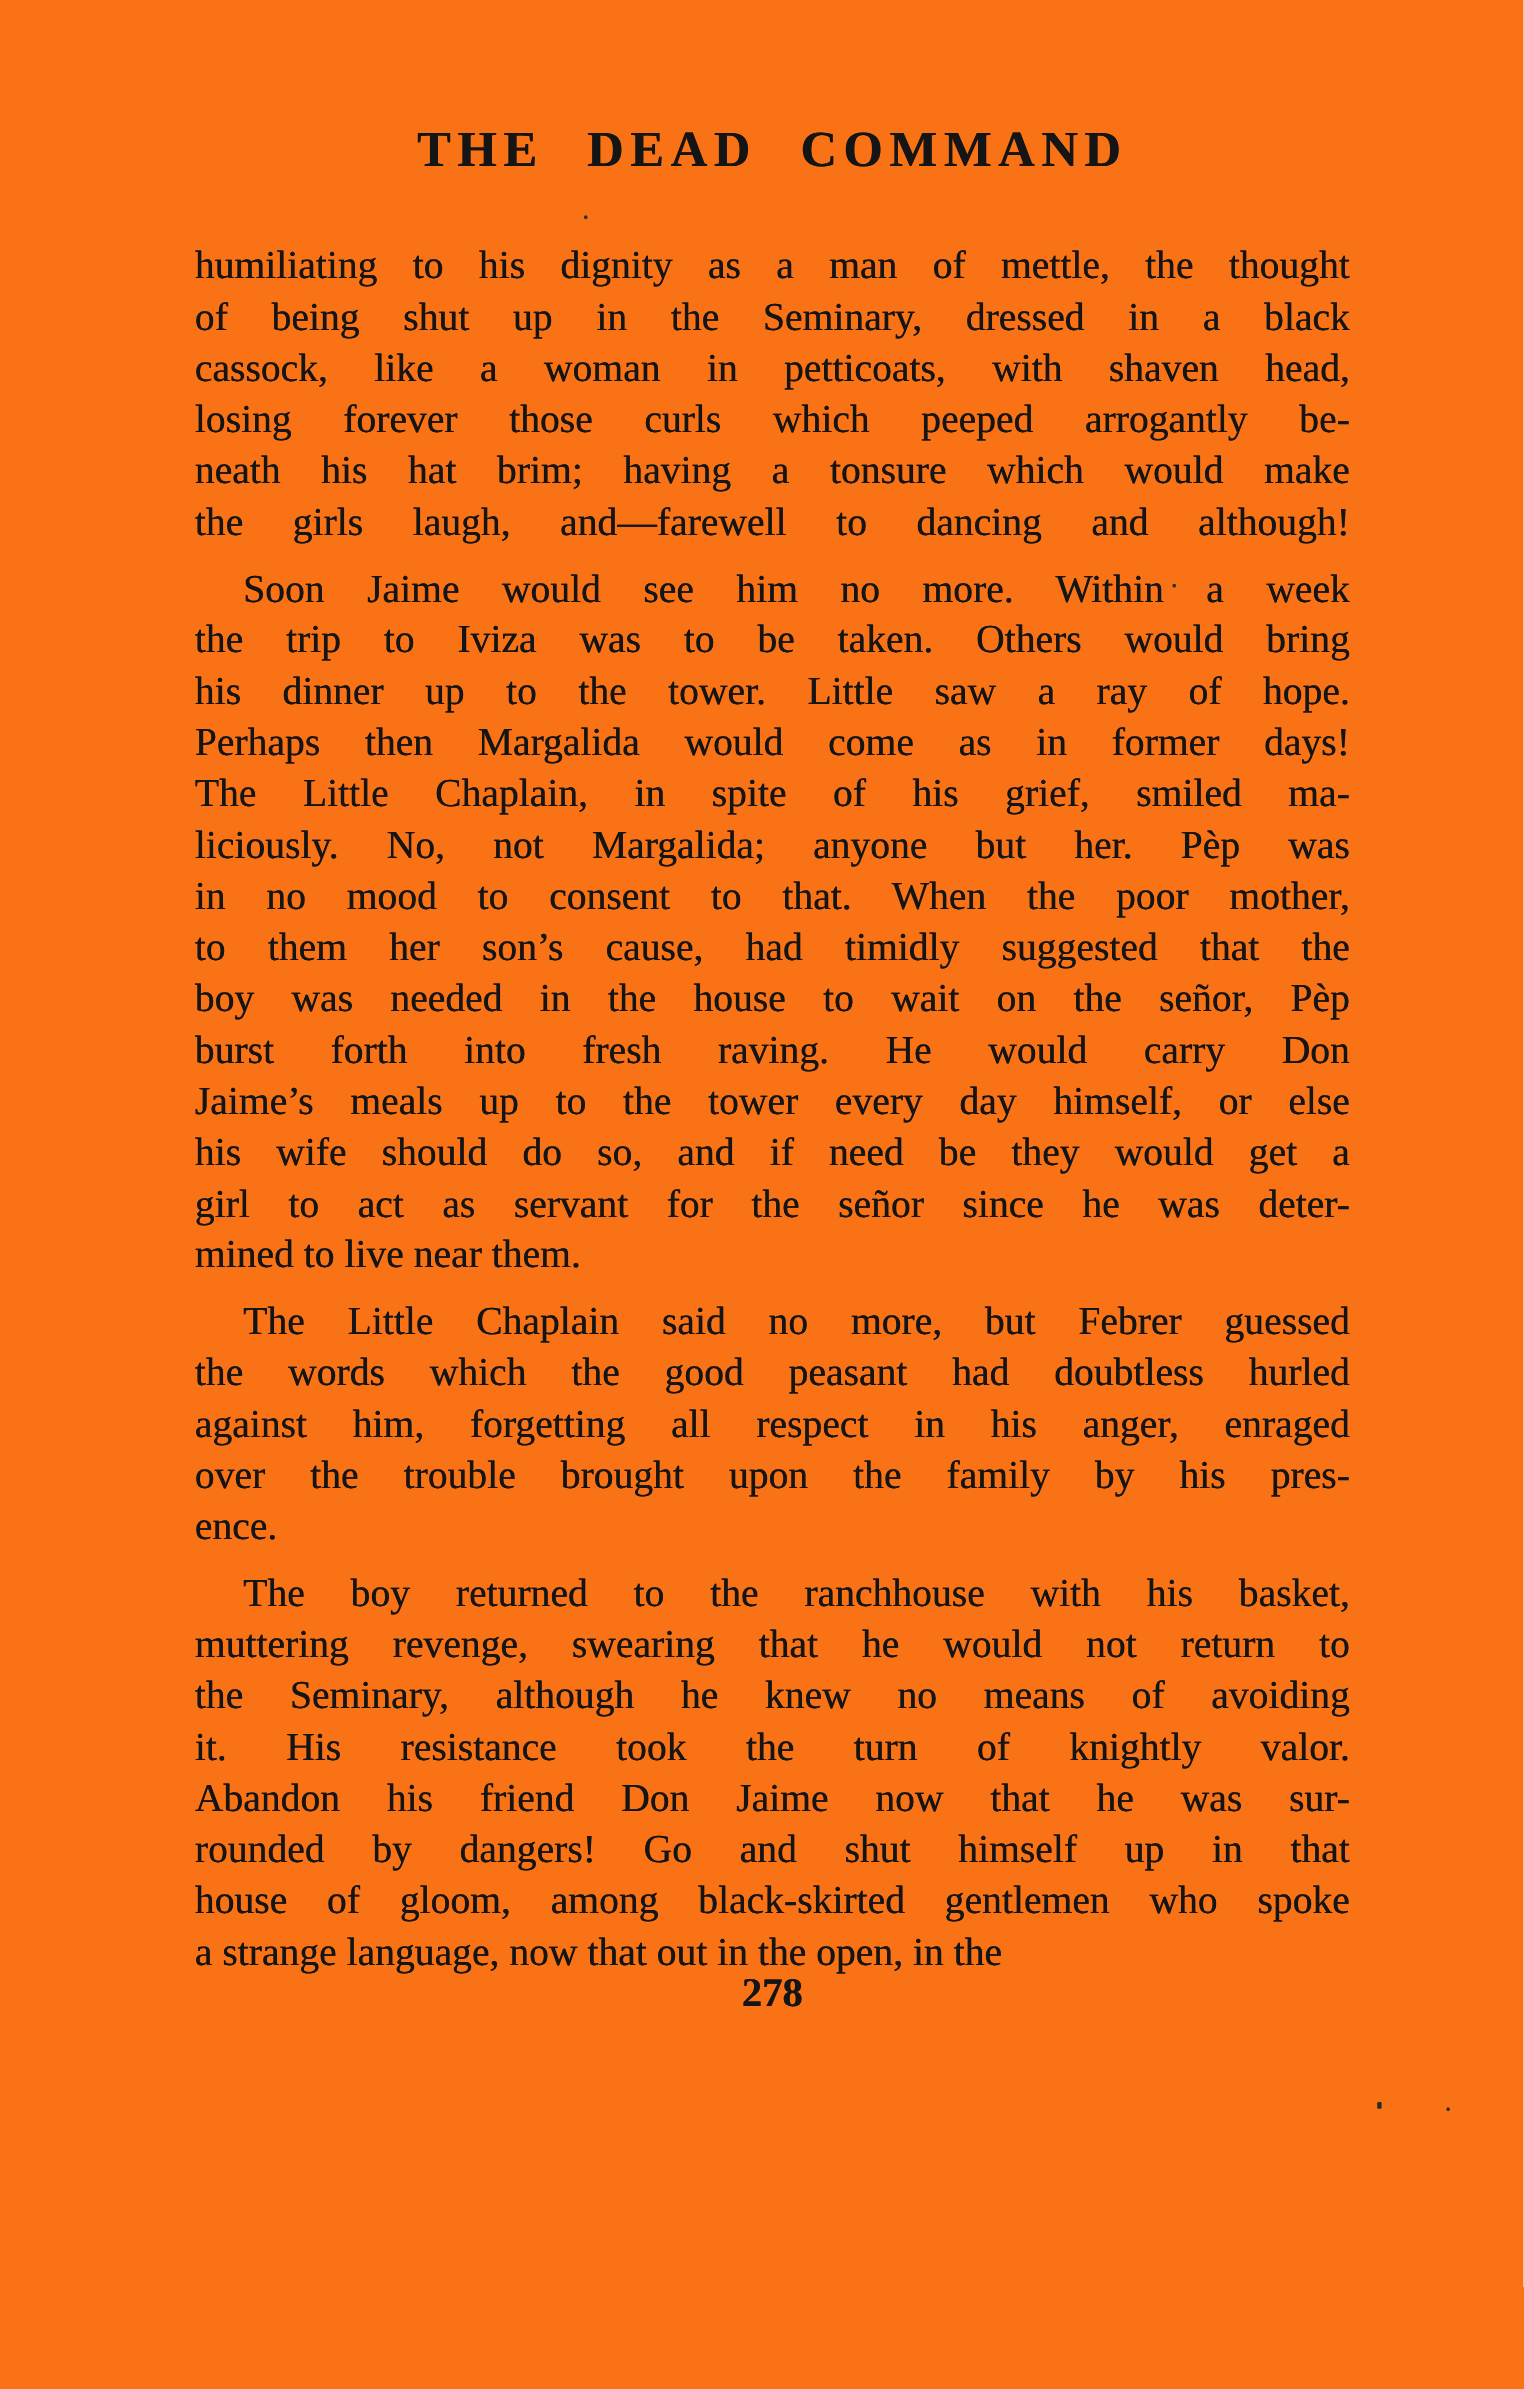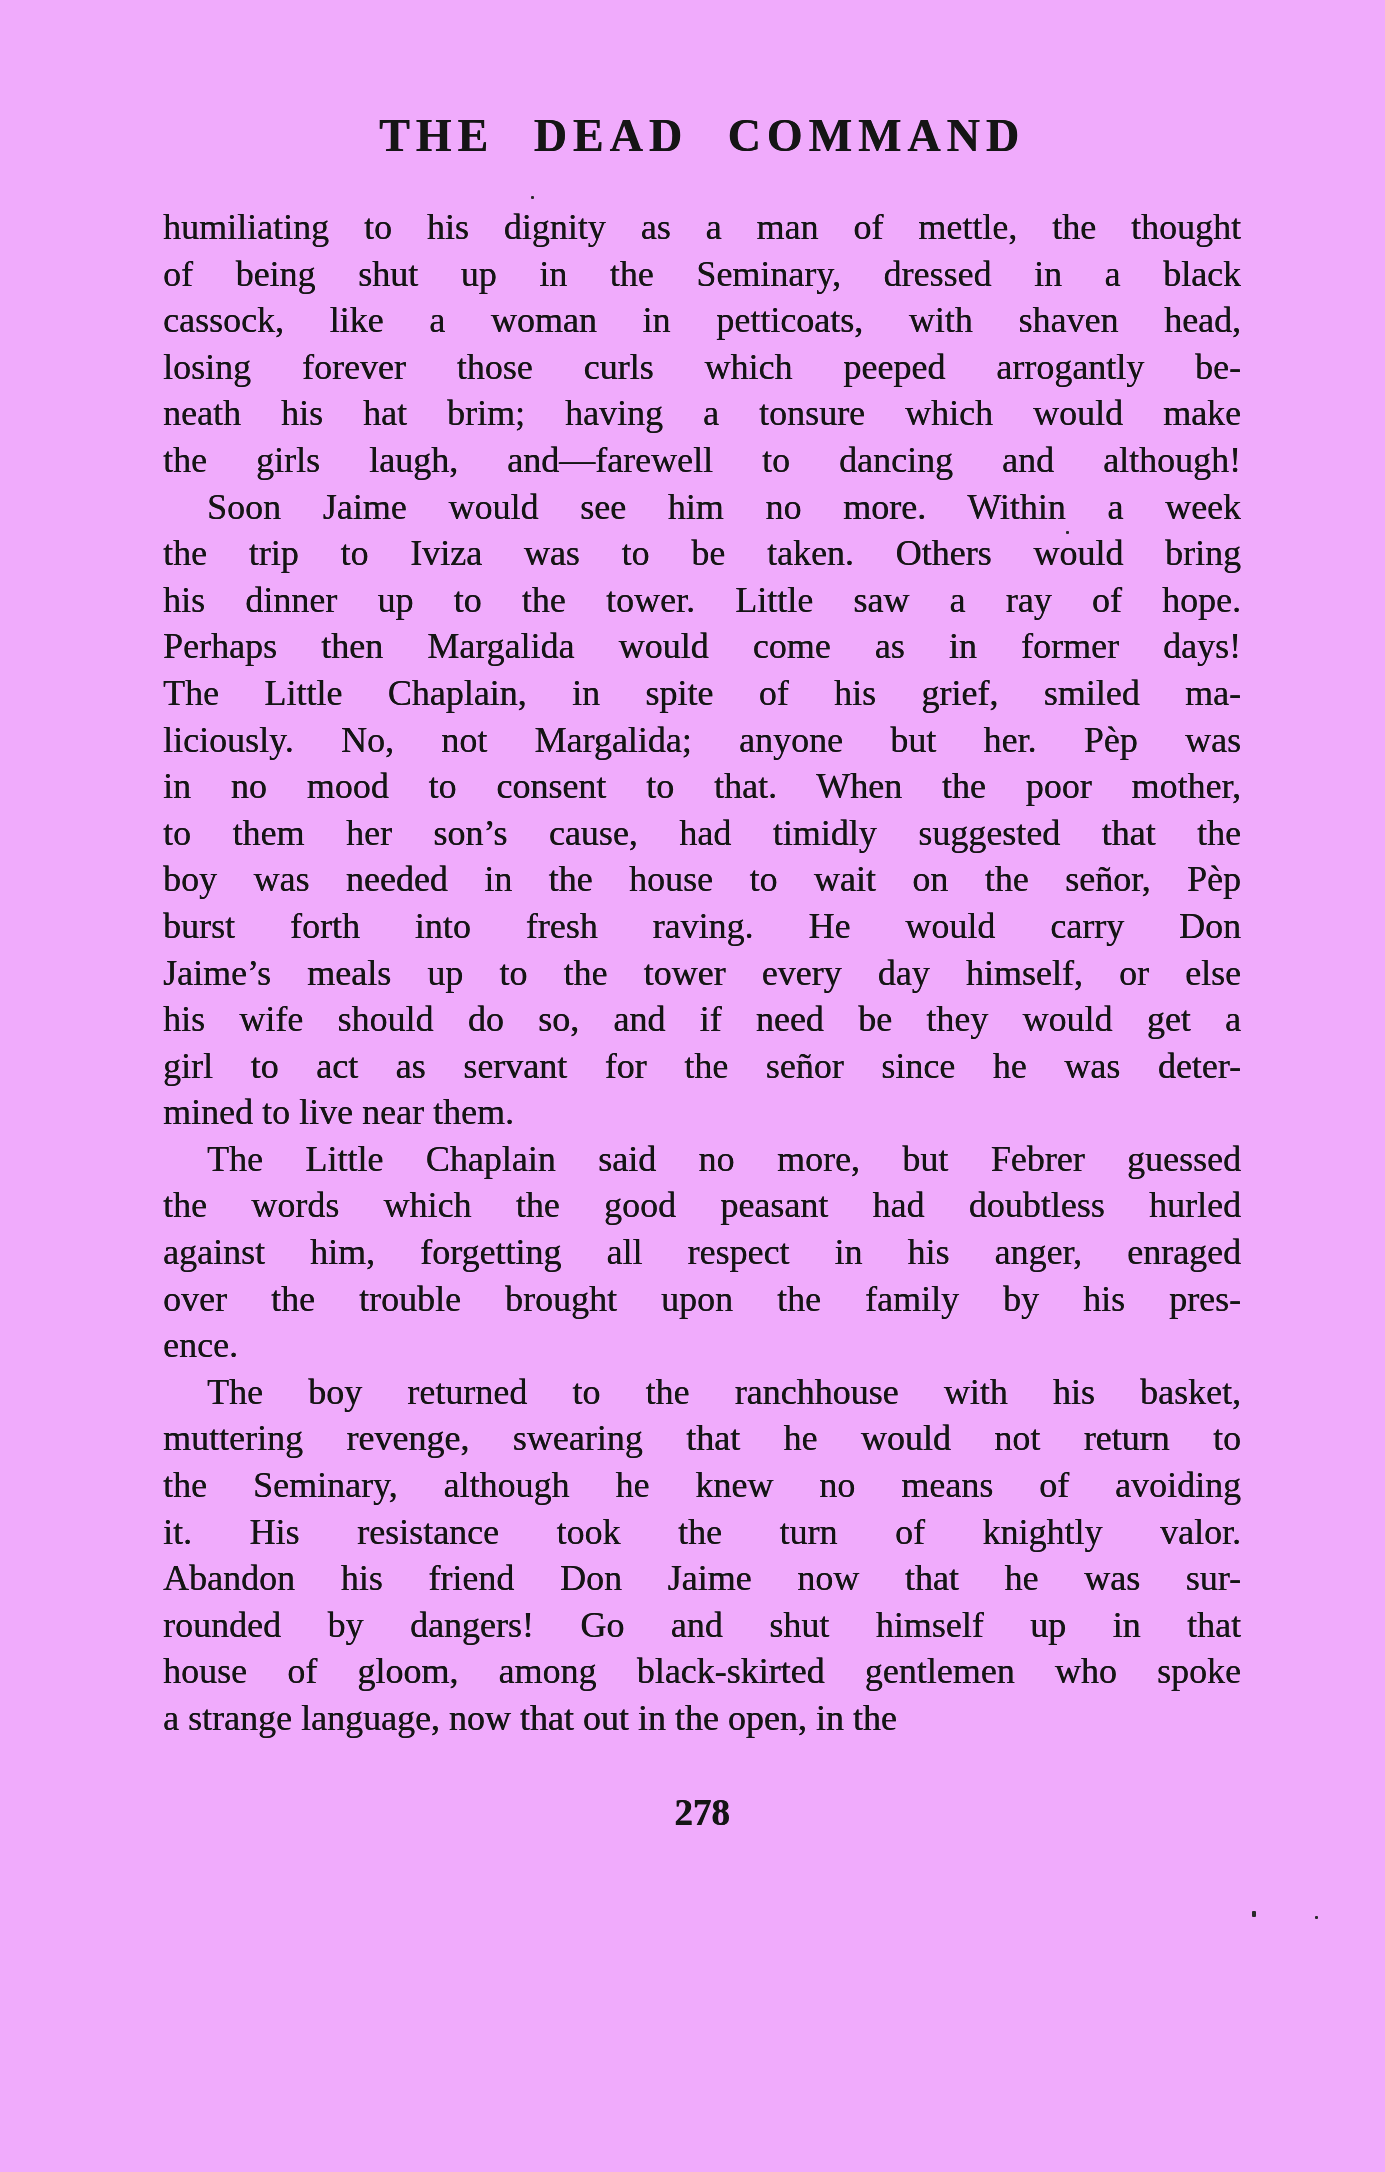--- a/index.html
+++ b/index.html
@@ -4,21 +4,21 @@
 <style>
   html, body {
     margin: 0;
     padding: 0;
     background: #ffffff;
   }
   .page {
     position: relative;
     width: 1385px;
     height: 2172px;
-    background: #f0abfc;
+    background: #f97316;
     overflow: hidden;
     font-family: "Liberation Serif", "DejaVu Serif", serif;
     color: #151515;
   }
   .title {
     position: absolute;
     top: 110px;
     left: 163px;
     width: 1078px;
     margin: 0;
@@ -31,21 +31,21 @@
     text-shadow: 0.4px 0 0 currentColor;
     white-space: nowrap;
   }
   .body-block {
     position: absolute;
     top: 204px;
     left: 163px;
     width: 1078px;
   }
   .paragraph {
-    margin: 0;
+    margin: 14px;
     padding: 0;
   }
   .line {
     font-size: 36px;
     line-height: 46.6px;
     height: 46.6px;
     text-align: justify;
     text-align-last: justify;
     text-shadow: 0.35px 0 0 currentColor;
     overflow: hidden;

